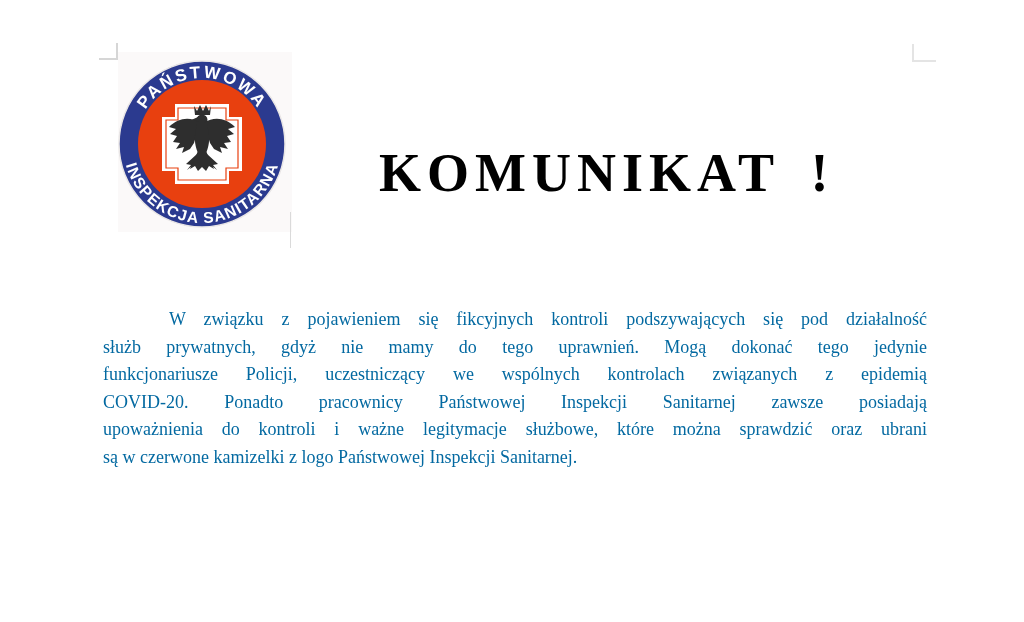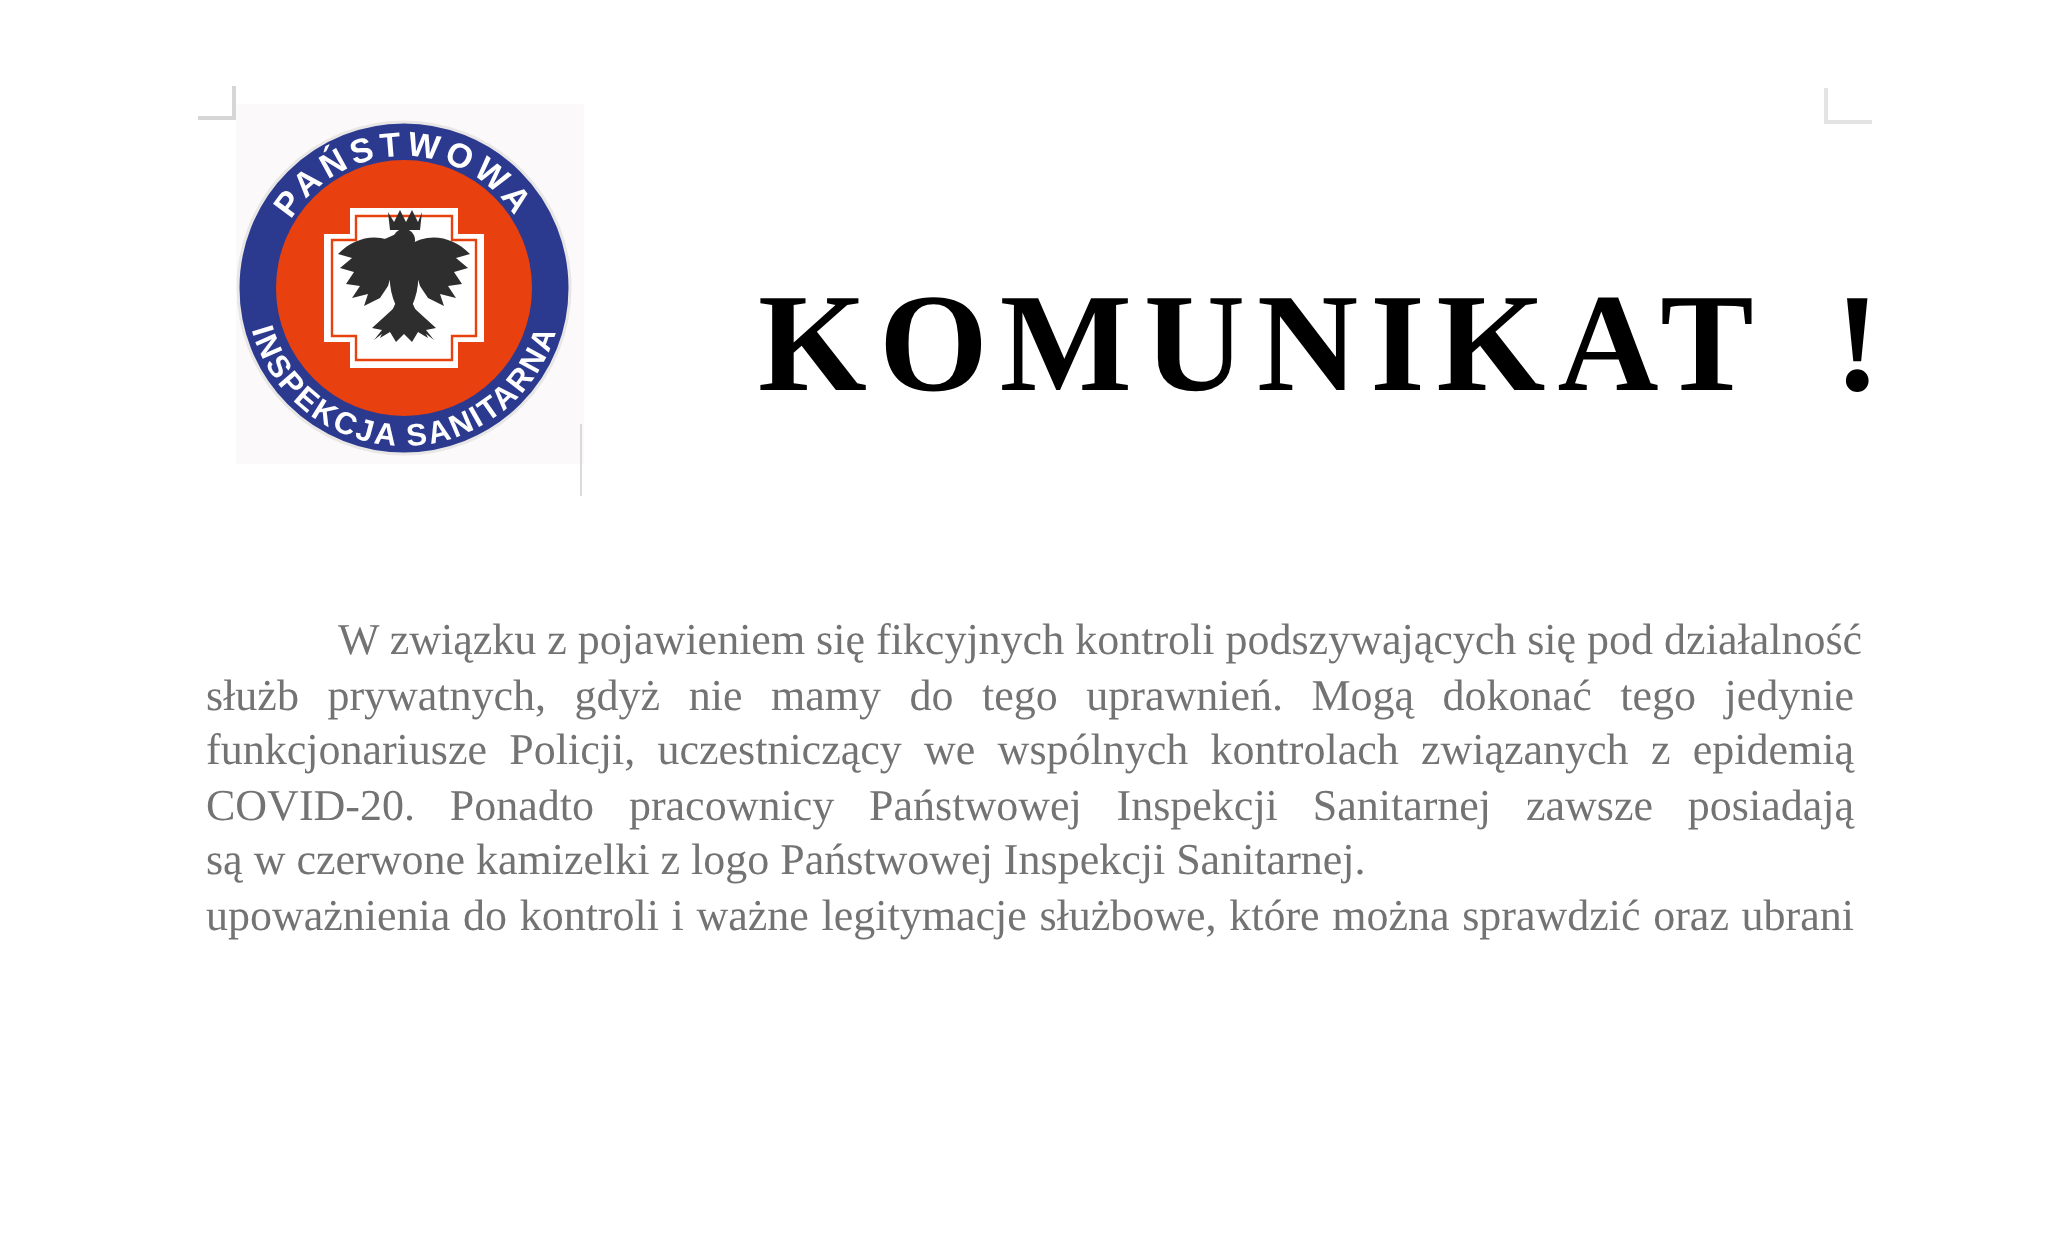--- a/index.html
+++ b/index.html
@@ -40,38 +40,38 @@
     width: 1px;
     height: 36px;
     background: #dadada;
   }
 
   
   .doc-title {
     position: absolute;
     left: 379px;
     top: 146px;
-    font-size: 70px;
+    font-size: 54px;
     font-weight: bold;
     line-height: 54px;
     letter-spacing: 6px;
     word-spacing: 12px;
     white-space: nowrap;
     color: #000;
   }
 
   
   .doc-body {
     position: absolute;
     left: 103px;
     top: 306px;
     width: 824px;
-    font-size: 22px;
+    font-size: 18px;
     line-height: 27.5px;
-    color: #737373;
+    color: #0369a1;
   }
   .para-line {
     text-align: justify;
     text-align-last: justify;
     text-justify: inter-word;
     white-space: nowrap;
   }
   .para-line.first { text-indent: 66px; }
   .para-line.last { text-align-last: left; }
 </style>
@@ -129,17 +129,17 @@
   </div>
   <div class="img-edge-artifact"></div>
 
   <div class="doc-title">KOMUNIKAT !</div>
 
   <div class="doc-body">
     <div class="para-line first">W związku z pojawieniem się fikcyjnych kontroli podszywających się pod działalność</div>
     <div class="para-line">służb prywatnych, gdyż nie mamy do tego uprawnień. Mogą dokonać tego jedynie</div>
     <div class="para-line">funkcjonariusze Policji, uczestniczący we wspólnych kontrolach związanych z epidemią</div>
     <div class="para-line">COVID-20. Ponadto pracownicy Państwowej Inspekcji Sanitarnej zawsze posiadają</div>
+    <div class="para-line">upoważnienia do kontroli i ważne legitymacje służbowe, które można sprawdzić oraz ubrani</div>
     <div class="para-line last">są w czerwone kamizelki z logo Państwowej Inspekcji Sanitarnej.</div>
-    <div class="para-line">upoważnienia do kontroli i ważne legitymacje służbowe, które można sprawdzić oraz ubrani</div>
   </div>
 
 </div>
 
 </body></html>

